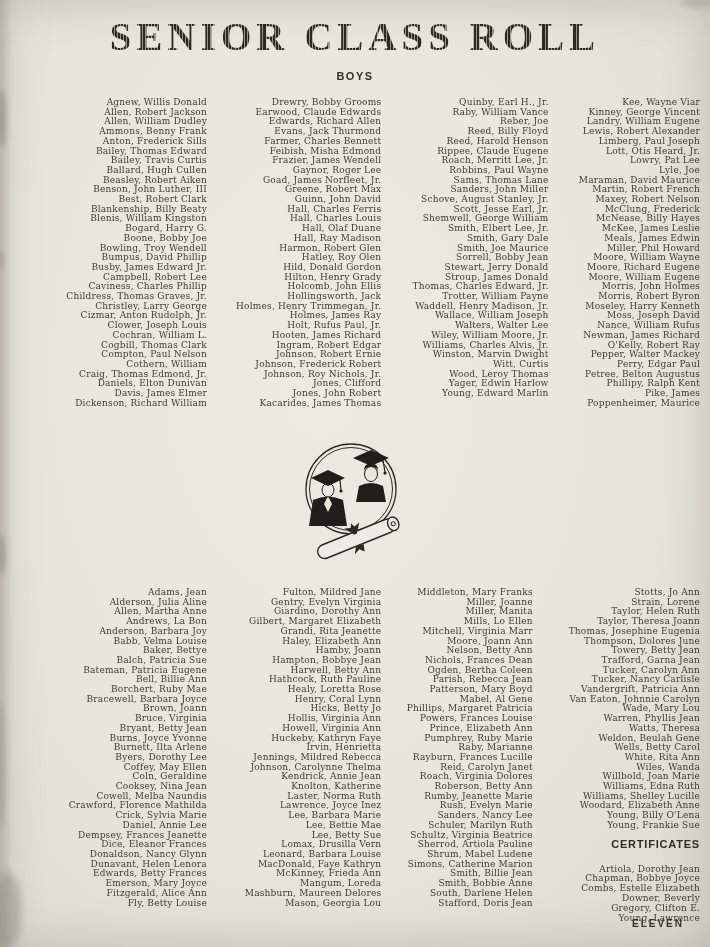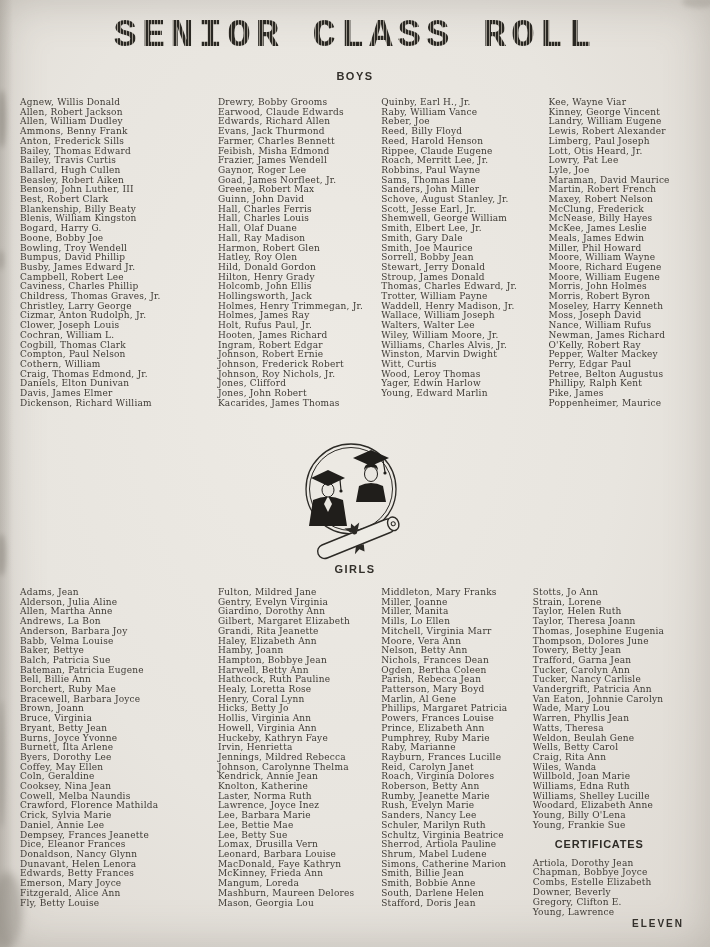--- a/index.html
+++ b/index.html
@@ -20,53 +20,53 @@
   .smudge{position:absolute;background:#7d786f;border-radius:50%;filter:blur(2.5px);}
   .s1{left:-2px;top:90px;width:8px;height:58px;opacity:.45;}
   .s2{left:-2px;top:250px;width:6px;height:20px;opacity:.35;}
   .s3{left:-3px;top:534px;width:9px;height:42px;opacity:.40;}
   .s4{left:-2px;top:700px;width:7px;height:128px;opacity:.30;}
   .s5{left:-8px;top:872px;width:30px;height:78px;opacity:.40;filter:blur(4px);}
   .s6{right:-6px;top:-4px;width:34px;height:12px;opacity:.25;}
   .title{
     position:absolute;top:14px;left:0;width:100%;
     margin:0;text-align:center;
-    font-family:Liberation Mono, monospace;
+    font-family:Liberation Serif, serif;
     font-weight:bold;font-size:39px;letter-spacing:5px;
     color:#2e2b27;
   }
   @supports ((-webkit-background-clip: text) or (background-clip: text)){
     .title{
       color:transparent;
       background-image:repeating-linear-gradient(90deg,#2a2823 0px,#2a2823 2.1px,#9b968c 2.1px,#9b968c 3.1px);
       -webkit-background-clip:text;background-clip:text;
     }
   }
   .section-heading{
     position:absolute;left:0;width:100%;text-align:center;
     font-family:"Liberation Sans", sans-serif;
     font-weight:bold;font-size:11px;letter-spacing:1.5px;color:#33302b;
   }
   .boys-heading{top:70px;}
   .girls-heading{top:563px;}
-  .roster{position:absolute;left:20px;right:10px;display:flex;}
+  .roster{position:absolute;left:20px;right:10px;display:flex;text-align:right;}
   .boys-roster{top:98px;}
   .girls-roster{top:588px;}
   .col{font-size:9px;line-height:9.7px;letter-spacing:.2px;white-space:nowrap;}
   .col1{width:190px;}
   .col2{width:166px;margin-left:11px;}
   .col3{width:154px;}
   .col4{width:170px;}
   .certificates{margin-top:7px;}
   .cert-heading{
     font-family:"Liberation Sans", sans-serif;
     font-weight:bold;font-size:11px;letter-spacing:.8px;color:#2f2c27;
     margin-left:22px;line-height:13px;
   }
-  .cert-list{margin-top:8px;font-size:9px;line-height:9.8px;}
+  .cert-list{margin-top:14px;font-size:9px;line-height:9.8px;}
   .graphic{position:absolute;left:283px;top:436px;width:148px;height:136px;}
   .footer{
     position:absolute;left:632px;top:918px;
     font-family:"Liberation Sans", sans-serif;
     font-weight:bold;font-size:10px;letter-spacing:2px;color:#33302b;
   }
 </style>
 </head>
 <body>
 
@@ -244,21 +244,20 @@
         <rect x="32" y="95" width="82" height="14" rx="7" fill="#edebe5" stroke="#2c2a26" stroke-width="1.4"></rect>
         <ellipse cx="113" cy="102" rx="5.5" ry="7" fill="#edebe5" stroke="#2c2a26" stroke-width="1.4"></ellipse>
         <circle cx="113" cy="102" r="2" fill="none" stroke="#2c2a26" stroke-width="1"></circle>
         <path d="M70 94 L66 88 L72 90 L74 86 L76 90 L82 88 L78 94 Z" fill="#2c2a26"></path>
         <circle cx="74" cy="95" r="2.6" fill="#2c2a26"></circle>
         <path d="M70 109 L66 116 L72 113 L76 117 L78 110 Z" fill="#2c2a26"></path>
       </g>
     </svg>
   </div>
 
-  <div class="section-heading girls-heading">GIRLS</div>
 
   <div class="roster girls-roster">
     <div class="col col1">
         <div class="name">Adams, Jean</div>
         <div class="name">Alderson, Julia Aline</div>
         <div class="name">Allen, Martha Anne</div>
         <div class="name">Andrews, La Bon</div>
         <div class="name">Anderson, Barbara Joy</div>
         <div class="name">Babb, Velma Louise</div>
         <div class="name">Baker, Bettye</div>
@@ -323,27 +322,27 @@
         <div class="name">Mangum, Loreda</div>
         <div class="name">Mashburn, Maureen Delores</div>
         <div class="name">Mason, Georgia Lou</div>
       </div>
     <div class="col col3">
         <div class="name">Middleton, Mary Franks</div>
         <div class="name">Miller, Joanne</div>
         <div class="name">Miller, Manita</div>
         <div class="name">Mills, Lo Ellen</div>
         <div class="name">Mitchell, Virginia Marr</div>
-        <div class="name">Moore, Vera Ann</div>
+        <div class="name">Moore, Joann Ann</div>
         <div class="name">Nelson, Betty Ann</div>
         <div class="name">Nichols, Frances Dean</div>
         <div class="name">Ogden, Bertha Coleen</div>
         <div class="name">Parish, Rebecca Jean</div>
         <div class="name">Patterson, Mary Boyd</div>
-        <div class="name">Marlin, Al Gene</div>
+        <div class="name">Mabel, Al Gene</div>
         <div class="name">Phillips, Margaret Patricia</div>
         <div class="name">Powers, Frances Louise</div>
         <div class="name">Prince, Elizabeth Ann</div>
         <div class="name">Pumphrey, Ruby Marie</div>
         <div class="name">Raby, Marianne</div>
         <div class="name">Rayburn, Frances Lucille</div>
         <div class="name">Reid, Carolyn Janet</div>
         <div class="name">Roach, Virginia Dolores</div>
         <div class="name">Roberson, Betty Ann</div>
         <div class="name">Rumby, Jeanette Marie</div>
@@ -371,21 +370,21 @@
           <div class="name">Trafford, Garna Jean</div>
           <div class="name">Tucker, Carolyn Ann</div>
           <div class="name">Tucker, Nancy Carlisle</div>
           <div class="name">Vandergrift, Patricia Ann</div>
           <div class="name">Van Eaton, Johnnie Carolyn</div>
           <div class="name">Wade, Mary Lou</div>
           <div class="name">Warren, Phyllis Jean</div>
           <div class="name">Watts, Theresa</div>
           <div class="name">Weldon, Beulah Gene</div>
           <div class="name">Wells, Betty Carol</div>
-          <div class="name">Craig, Rita Ann</div>
+          <div class="name">White, Rita Ann</div>
           <div class="name">Wiles, Wanda</div>
           <div class="name">Willbold, Joan Marie</div>
           <div class="name">Williams, Edna Ruth</div>
           <div class="name">Williams, Shelley Lucille</div>
           <div class="name">Woodard, Elizabeth Anne</div>
           <div class="name">Young, Billy O'Lena</div>
           <div class="name">Young, Frankie Sue</div>
         </div>
       <div class="certificates">
         <div class="cert-heading">CERTIFICATES</div>

